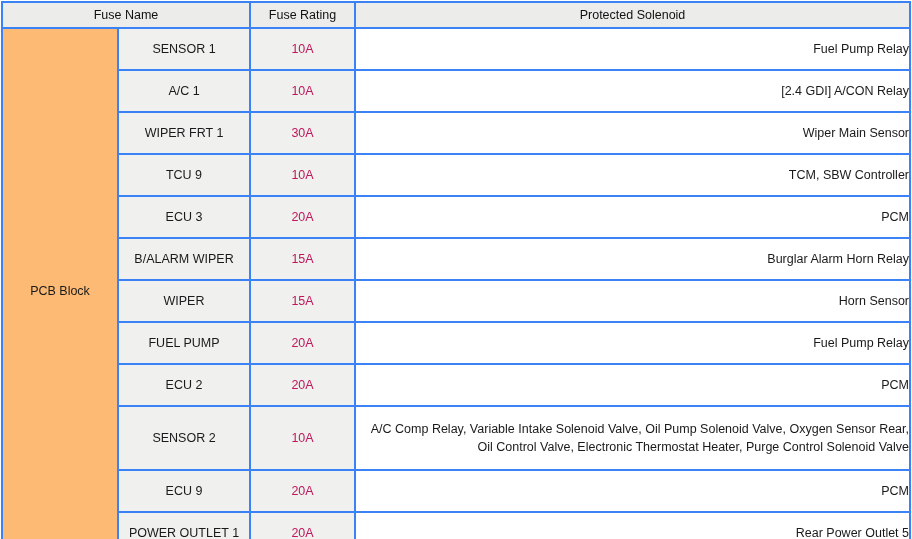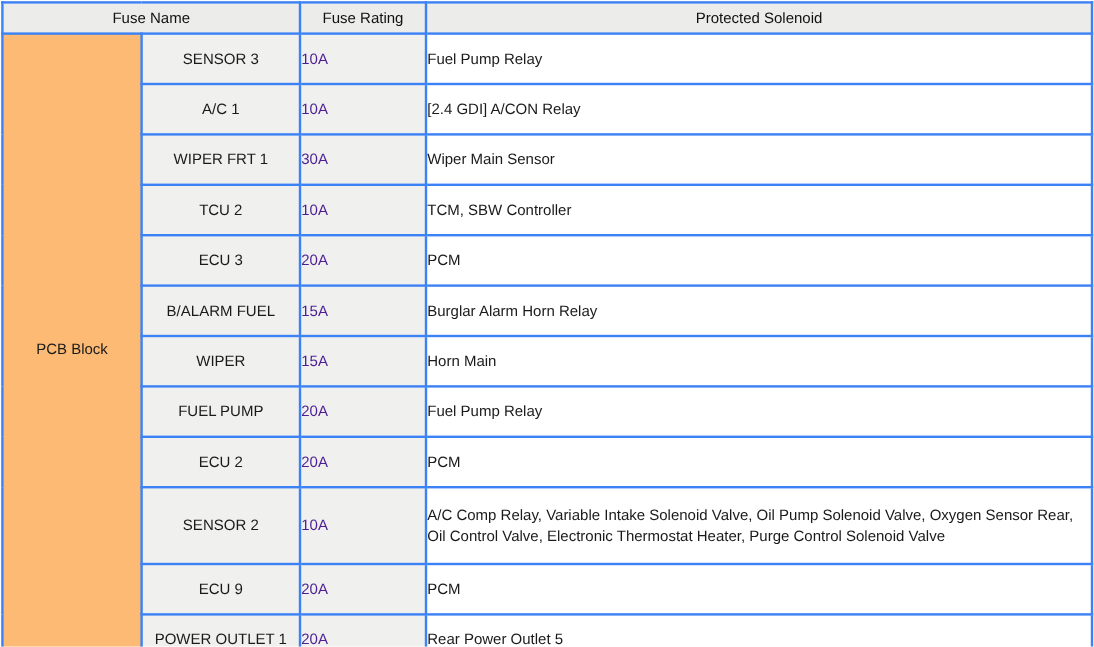--- a/index.html
+++ b/index.html
@@ -56,27 +56,27 @@
   }
   td.name-cell {
     background: #f0f0ee;
     text-align: center;
     font-size: 12.5px;
     height: 40px;
     color: #1a1a1a;
   }
   td.rating-cell {
     background: #f0f0ee;
-    text-align: left;
+    text-align: center;
     font-size: 12.5px;
-    color: #4c1d95;
+    color: #be185d;
   }
   td.comp-cell {
     background: #ffffff;
-    text-align: left;
+    text-align: right;
     padding: 4px 0 4px 6px;
     font-size: 12.5px;
     line-height: 1.45;
     color: #1a1a1a;
   }
   tr.tall td.name-cell,
   tr.tall td.rating-cell,
   tr.tall td.comp-cell { height: 62px; }
 </style>
 </head>
@@ -93,53 +93,53 @@
     <thead>
       <tr>
         <th colspan="2">Fuse Name</th>
         <th>Fuse Rating</th>
         <th>Protected Solenoid</th>
       </tr>
     </thead>
     <tbody>
       <tr>
         <td class="block-cell" rowspan="12">PCB Block</td>
-        <td class="name-cell">SENSOR 3</td>
+        <td class="name-cell">SENSOR 1</td>
         <td class="rating-cell">10A</td>
         <td class="comp-cell">Fuel Pump Relay</td>
       </tr>
       <tr>
         <td class="name-cell">A/C 1</td>
         <td class="rating-cell">10A</td>
         <td class="comp-cell">[2.4 GDI] A/CON Relay</td>
       </tr>
       <tr>
         <td class="name-cell">WIPER FRT 1</td>
         <td class="rating-cell">30A</td>
         <td class="comp-cell">Wiper Main Sensor</td>
       </tr>
       <tr>
-        <td class="name-cell">TCU 2</td>
+        <td class="name-cell">TCU 9</td>
         <td class="rating-cell">10A</td>
         <td class="comp-cell">TCM, SBW Controller</td>
       </tr>
       <tr>
         <td class="name-cell">ECU 3</td>
         <td class="rating-cell">20A</td>
         <td class="comp-cell">PCM</td>
       </tr>
       <tr>
-        <td class="name-cell">B/ALARM FUEL</td>
+        <td class="name-cell">B/ALARM WIPER</td>
         <td class="rating-cell">15A</td>
         <td class="comp-cell">Burglar Alarm Horn Relay</td>
       </tr>
       <tr>
         <td class="name-cell">WIPER</td>
         <td class="rating-cell">15A</td>
-        <td class="comp-cell">Horn Main</td>
+        <td class="comp-cell">Horn Sensor</td>
       </tr>
       <tr>
         <td class="name-cell">FUEL PUMP</td>
         <td class="rating-cell">20A</td>
         <td class="comp-cell">Fuel Pump Relay</td>
       </tr>
       <tr>
         <td class="name-cell">ECU 2</td>
         <td class="rating-cell">20A</td>
         <td class="comp-cell">PCM</td>

